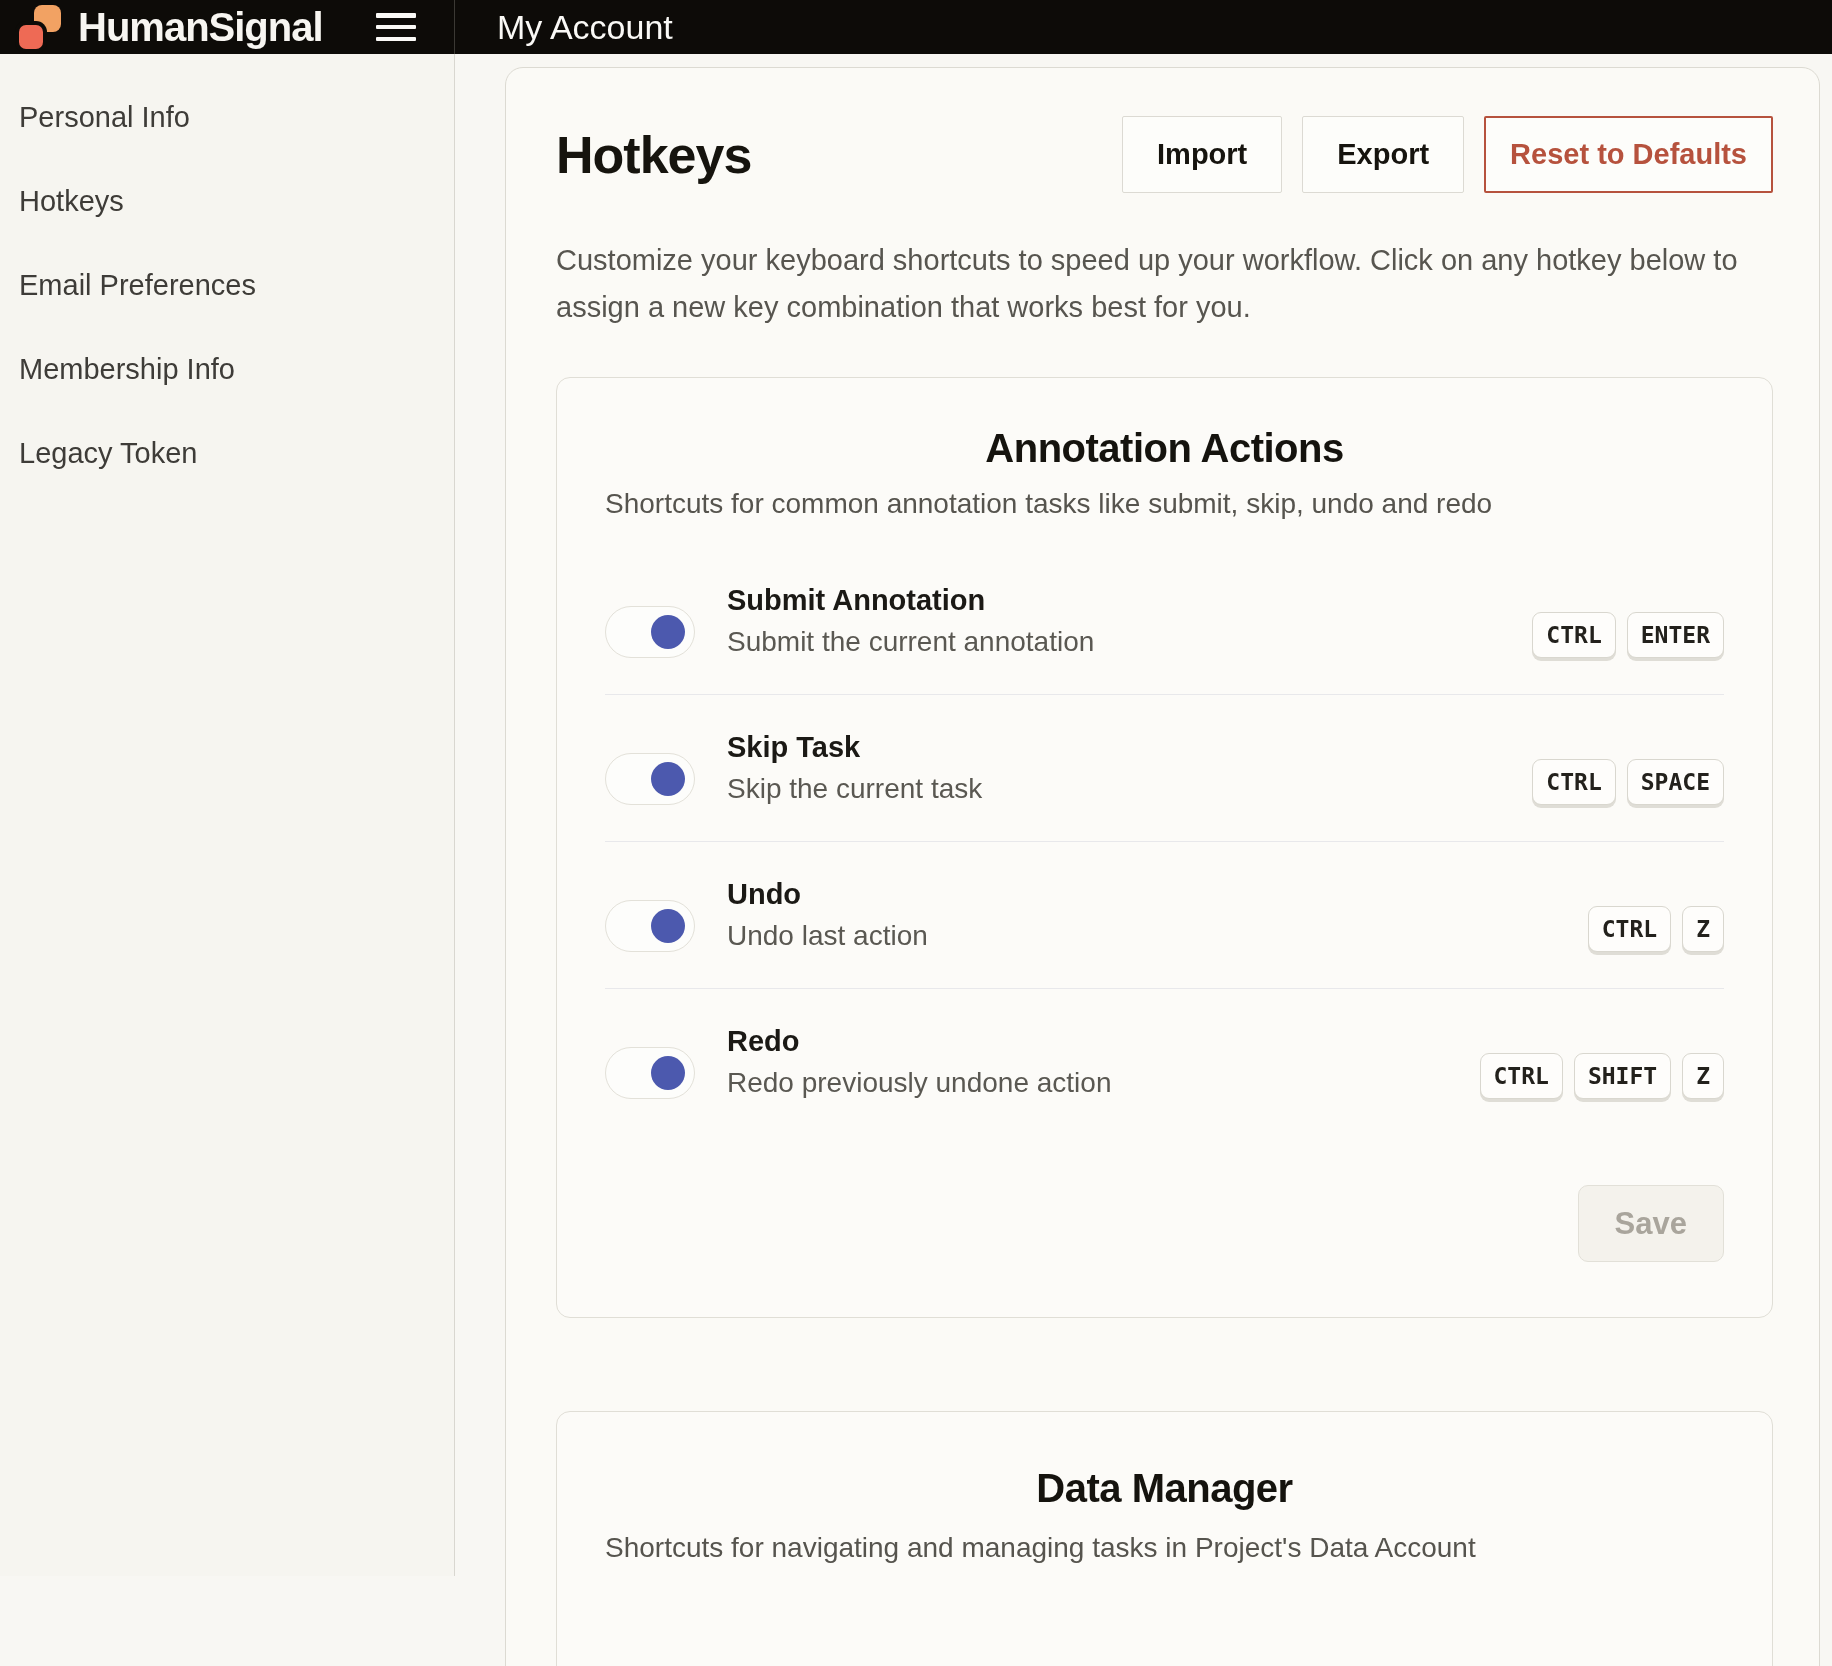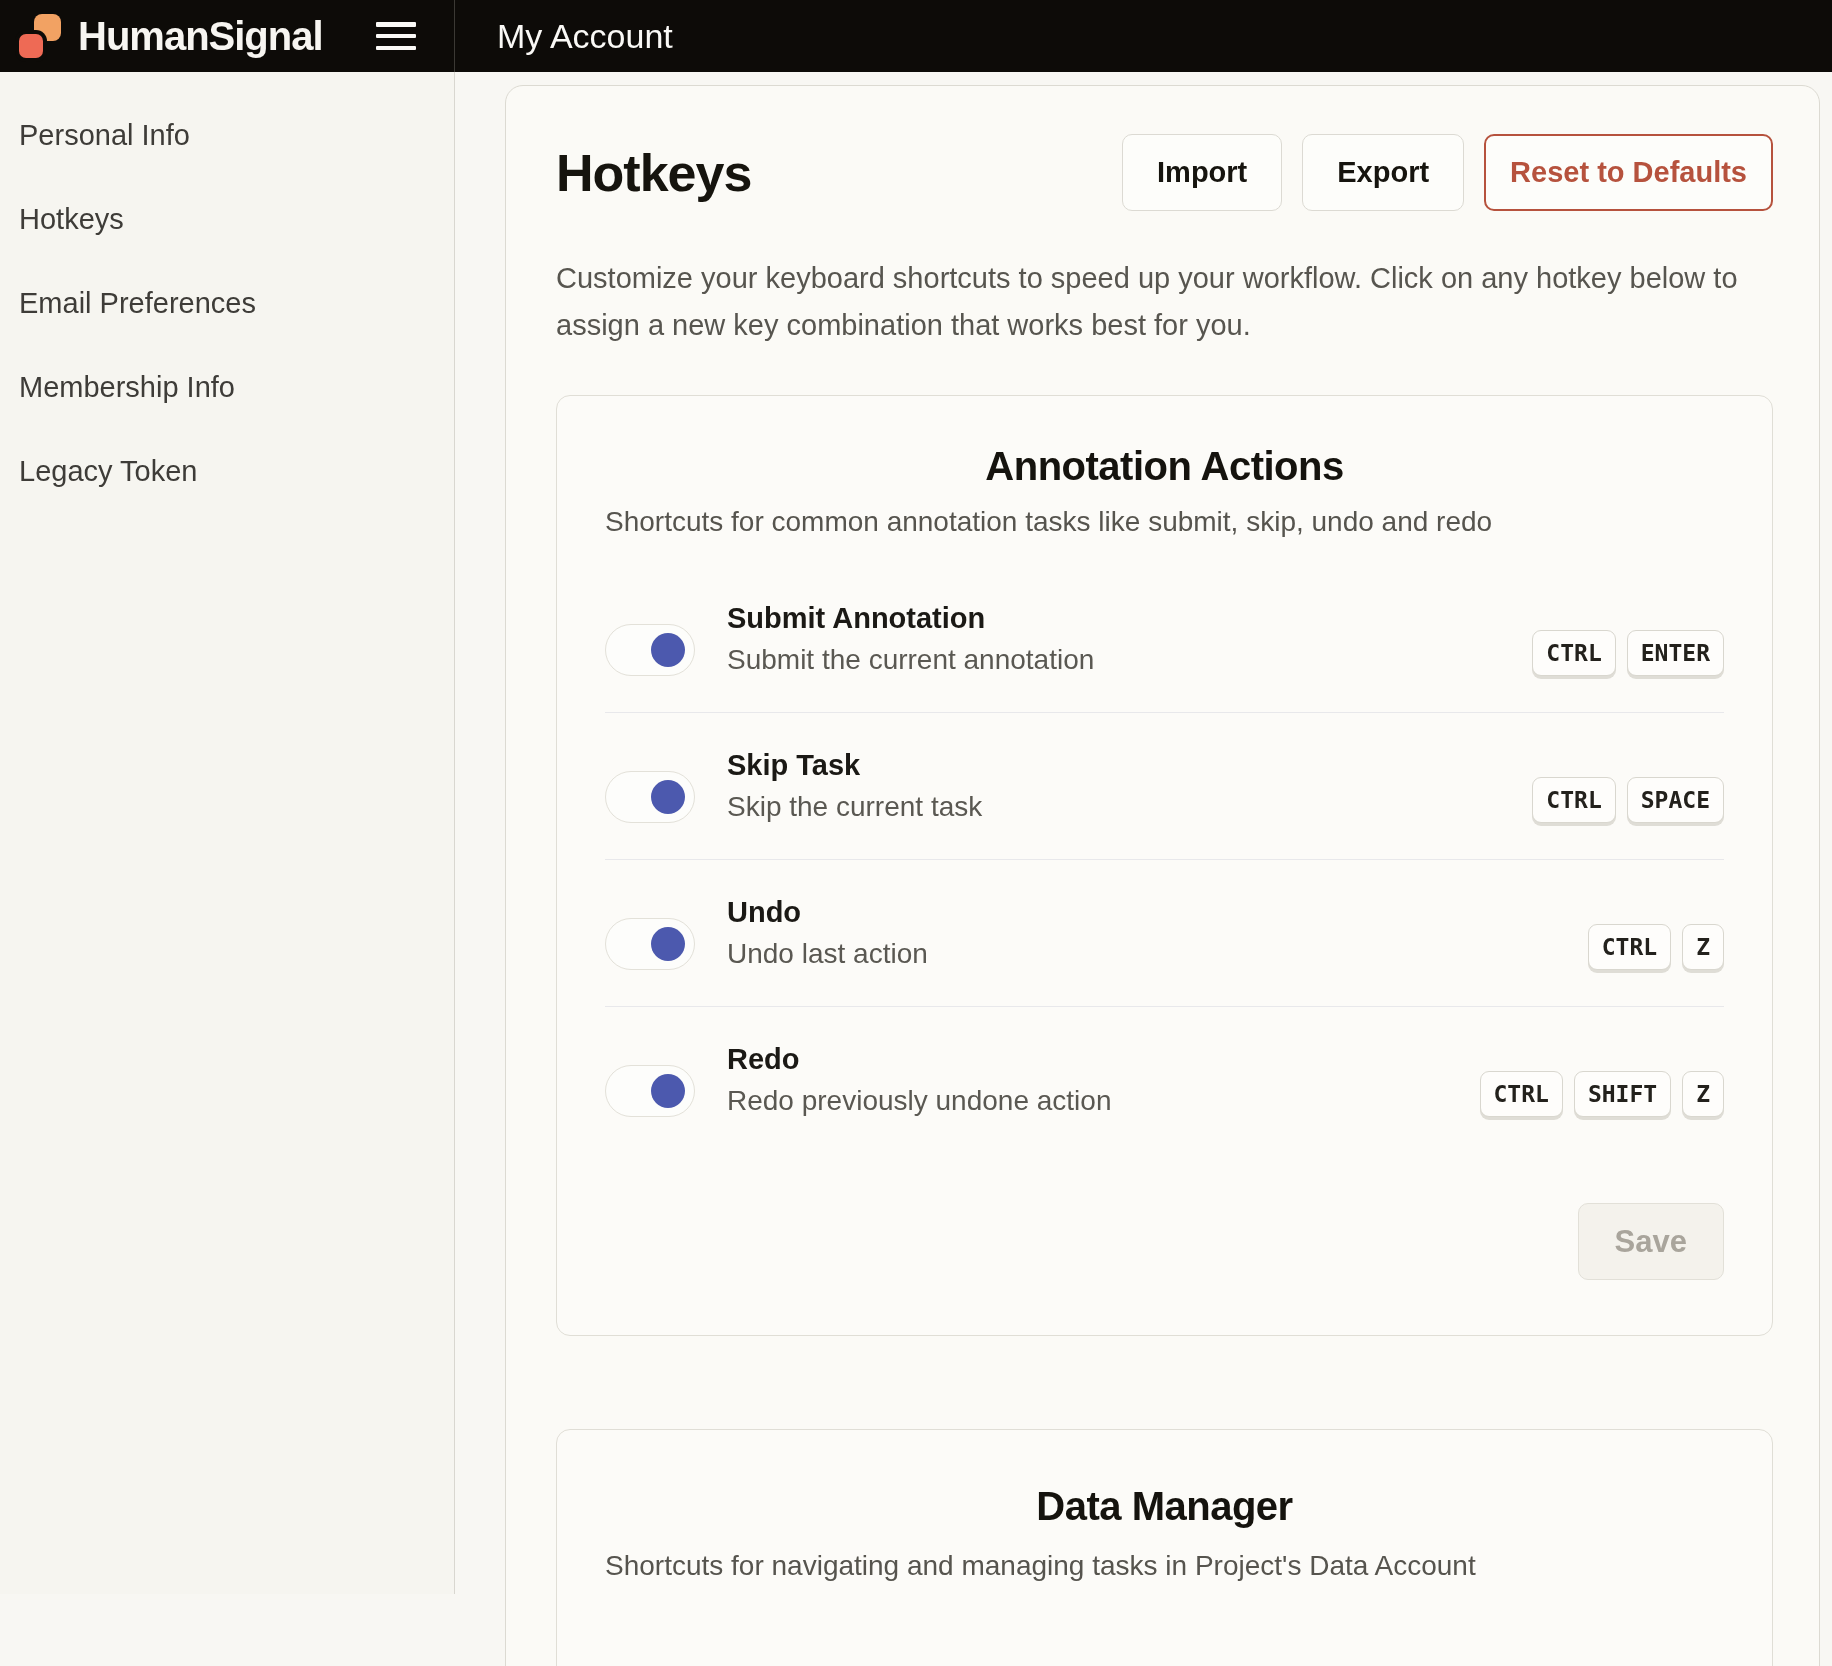--- a/index.html
+++ b/index.html
@@ -5,41 +5,41 @@
   :root{
     --brand-orange:#f2a263; --brand-coral:#ee6a55; --accent-red:#b6523d; --toggle-blue:#4c59ae;
   }
   *{box-sizing:border-box;}
   html,body{margin:0;padding:0;}
   body{
     width:1832px;height:1666px;overflow:hidden;background:#f8f7f3;
     font-family:"Liberation Sans",sans-serif;color:#1b1915;
   }
   
-  .topbar{height:72px;background:#0d0b08;display:flex;align-items:center;}
+  .topbar{height:54px;background:#0d0b08;display:flex;align-items:center;}
   .brand-area{width:455px;height:100%;display:flex;align-items:center;padding-left:17px;border-right:1px solid #3b3934;}
   .logo-icon{position:relative;width:46px;height:46px;margin-right:15px;flex:none;}
   .logo-sq-top{position:absolute;top:1px;right:2px;width:27px;height:27px;border-radius:8px;background:var(--brand-orange);}
   .logo-sq-bottom{position:absolute;bottom:1px;left:2px;width:24px;height:24px;border-radius:7px;background:var(--brand-coral);box-shadow:0 0 0 4px #0d0b08;}
   .brand-text{color:#f7f5f1;font-size:40px;font-weight:700;letter-spacing:-1px;white-space:nowrap;}
   .menu-btn{margin-left:auto;margin-right:38px;width:40px;height:28px;display:flex;flex-direction:column;justify-content:space-between;cursor:pointer;background:none;border:none;padding:0;}
   .menu-btn span{display:block;width:40px;height:4.5px;border-radius:1px;background:#fbfaf7;}
   .page-title{color:#faf9f6;font-size:34px;font-weight:500;margin-left:42px;}
   
   .layout{display:flex;height:1522px;}
   .sidebar{width:455px;flex:none;background:#f6f5f0;border-right:1px solid #d9d7d0;padding:46px 0 0 19px;}
   .sidebar-item{font-size:29px;line-height:34px;color:#3e3c38;margin-bottom:50px;cursor:pointer;}
   .main{flex:1;padding:13px 12px 0 50px;}
   .panel{background:#fbfaf6;border:1px solid #dcdad2;border-radius:18px;padding:48px 46px 60px 50px;min-height:1720px;}
   
   .panel-header{display:flex;align-items:center;}
   .panel-header h1{flex:1;margin:0;font-size:52px;line-height:60px;font-weight:700;color:#16140e;letter-spacing:-1px;}
   .hdr-buttons{display:flex;gap:20px;}
   .btn{height:77px;display:inline-flex;align-items:center;justify-content:center;padding:0 34px;
-       background:#fdfdfa;border:1px solid #dcdad3;border-radius:10px;font-family:"Liberation Sans",sans-serif;
+       background:#fdfdfa;border:1px solid #dcdad3;border-radius:2px;font-family:"Liberation Sans",sans-serif;
        font-size:29px;font-weight:600;color:#16140e;cursor:pointer;}
   .btn.danger{border:2px solid var(--accent-red);color:var(--accent-red);font-weight:700;padding:0 24px;}
   .description{margin-top:44px;font-size:29px;line-height:47px;color:#57554f;max-width:1235px;}
   
   .card{background:#fcfbf8;border:1px solid #e0ded6;border-radius:14px;padding:46px 48px 55px 48px;margin-top:46px;}
   .card h2{margin:0;font-size:40px;line-height:48px;font-weight:700;color:#15130e;letter-spacing:-0.5px;text-align:center;}
   .card-subtitle{margin-top:16px;font-size:28px;color:#56544e;}
   .card.second{margin-top:93px;min-height:560px;padding-top:52px;}
   .card.second .card-subtitle{margin-top:20px;}
   .rows{margin-top:28px;}

